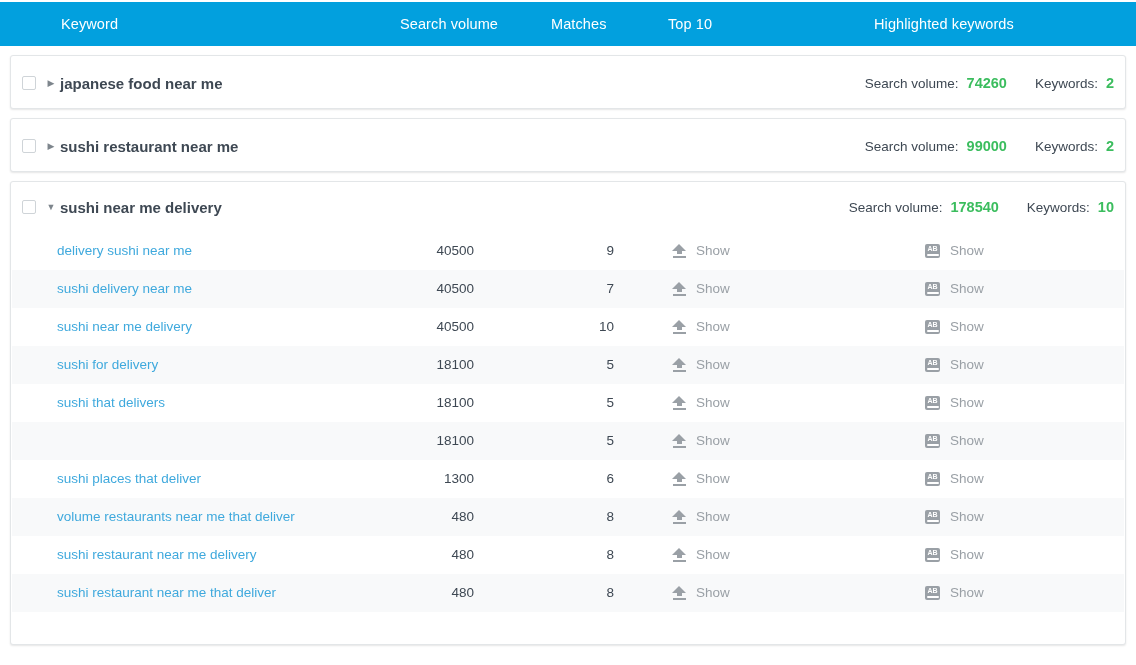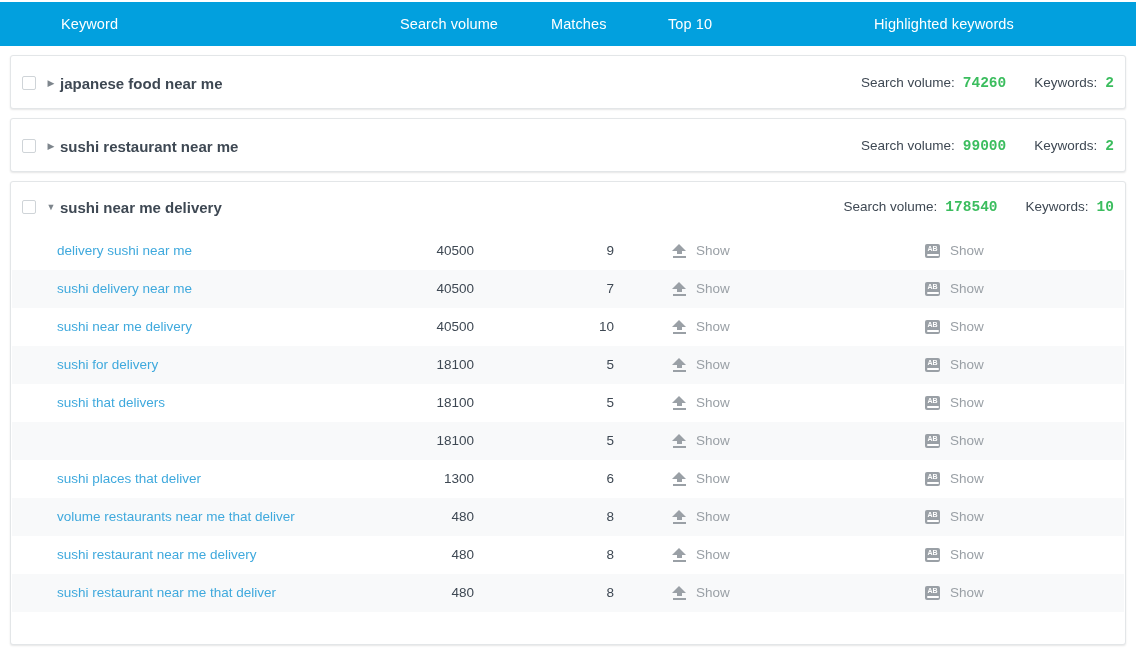--- a/index.html
+++ b/index.html
@@ -116,21 +116,20 @@
     white-space: nowrap;
   }
   .stat { display: flex; align-items: baseline; }
   .stat + .stat { margin-left: 28px; }
   .stat-label { color: #3e4853; }
   .stat-value {
     color: #3bbd5e;
     font-weight: bold;
     font-size: 14.5px;
     margin-left: 8px;
-    font-family: Liberation Mono, monospace;
   }
 
   
   .group-body {
     padding: 0 0 32px 0;
   }
   .kw-row {
     position: relative;
     height: 38px;
     background: #ffffff;

